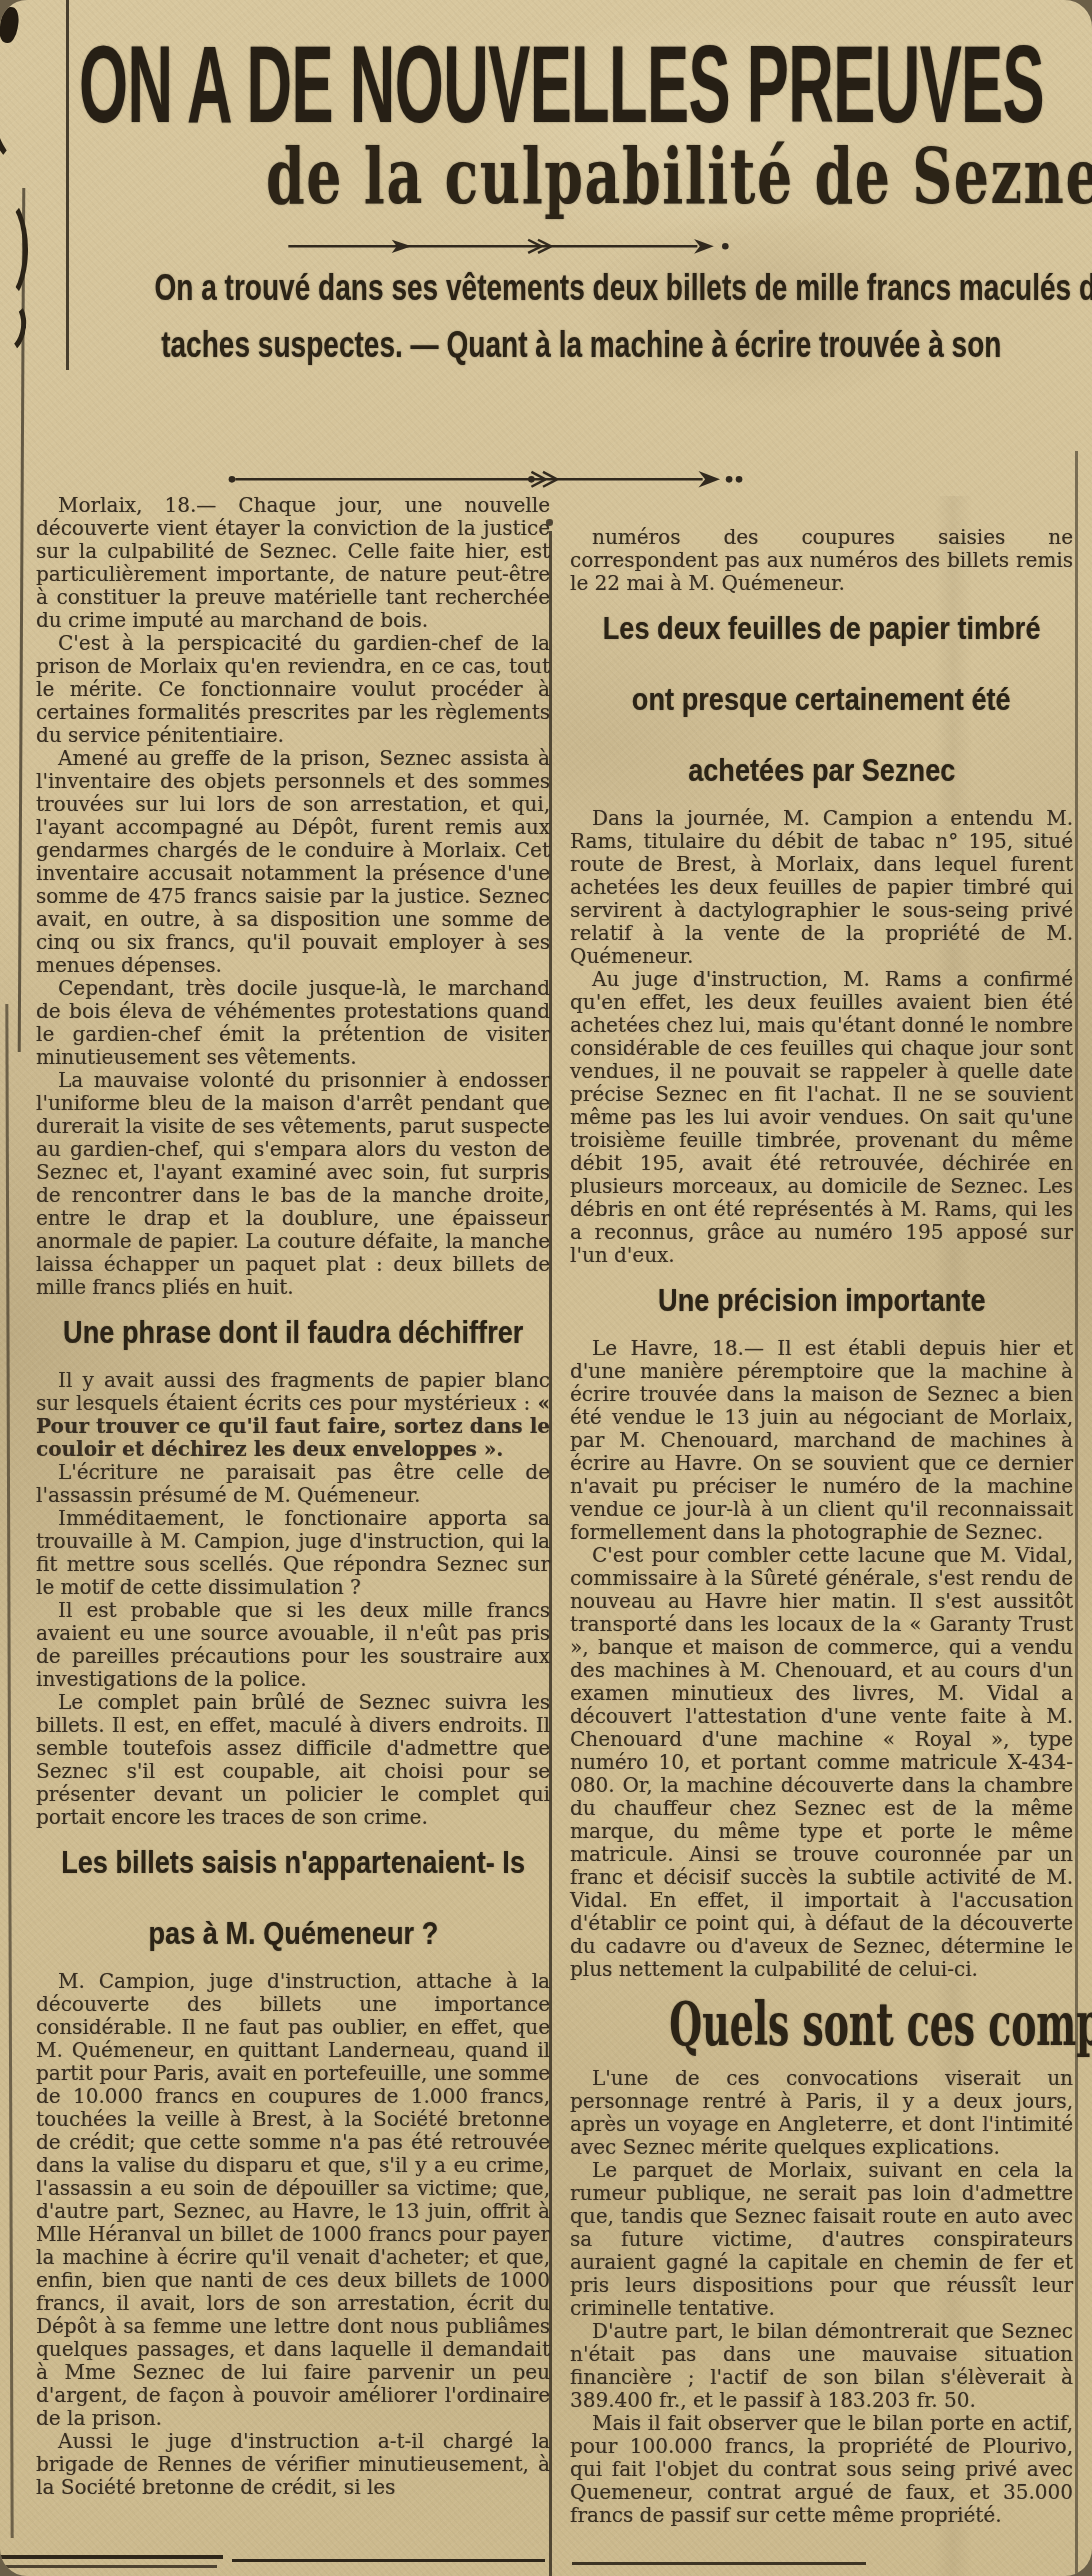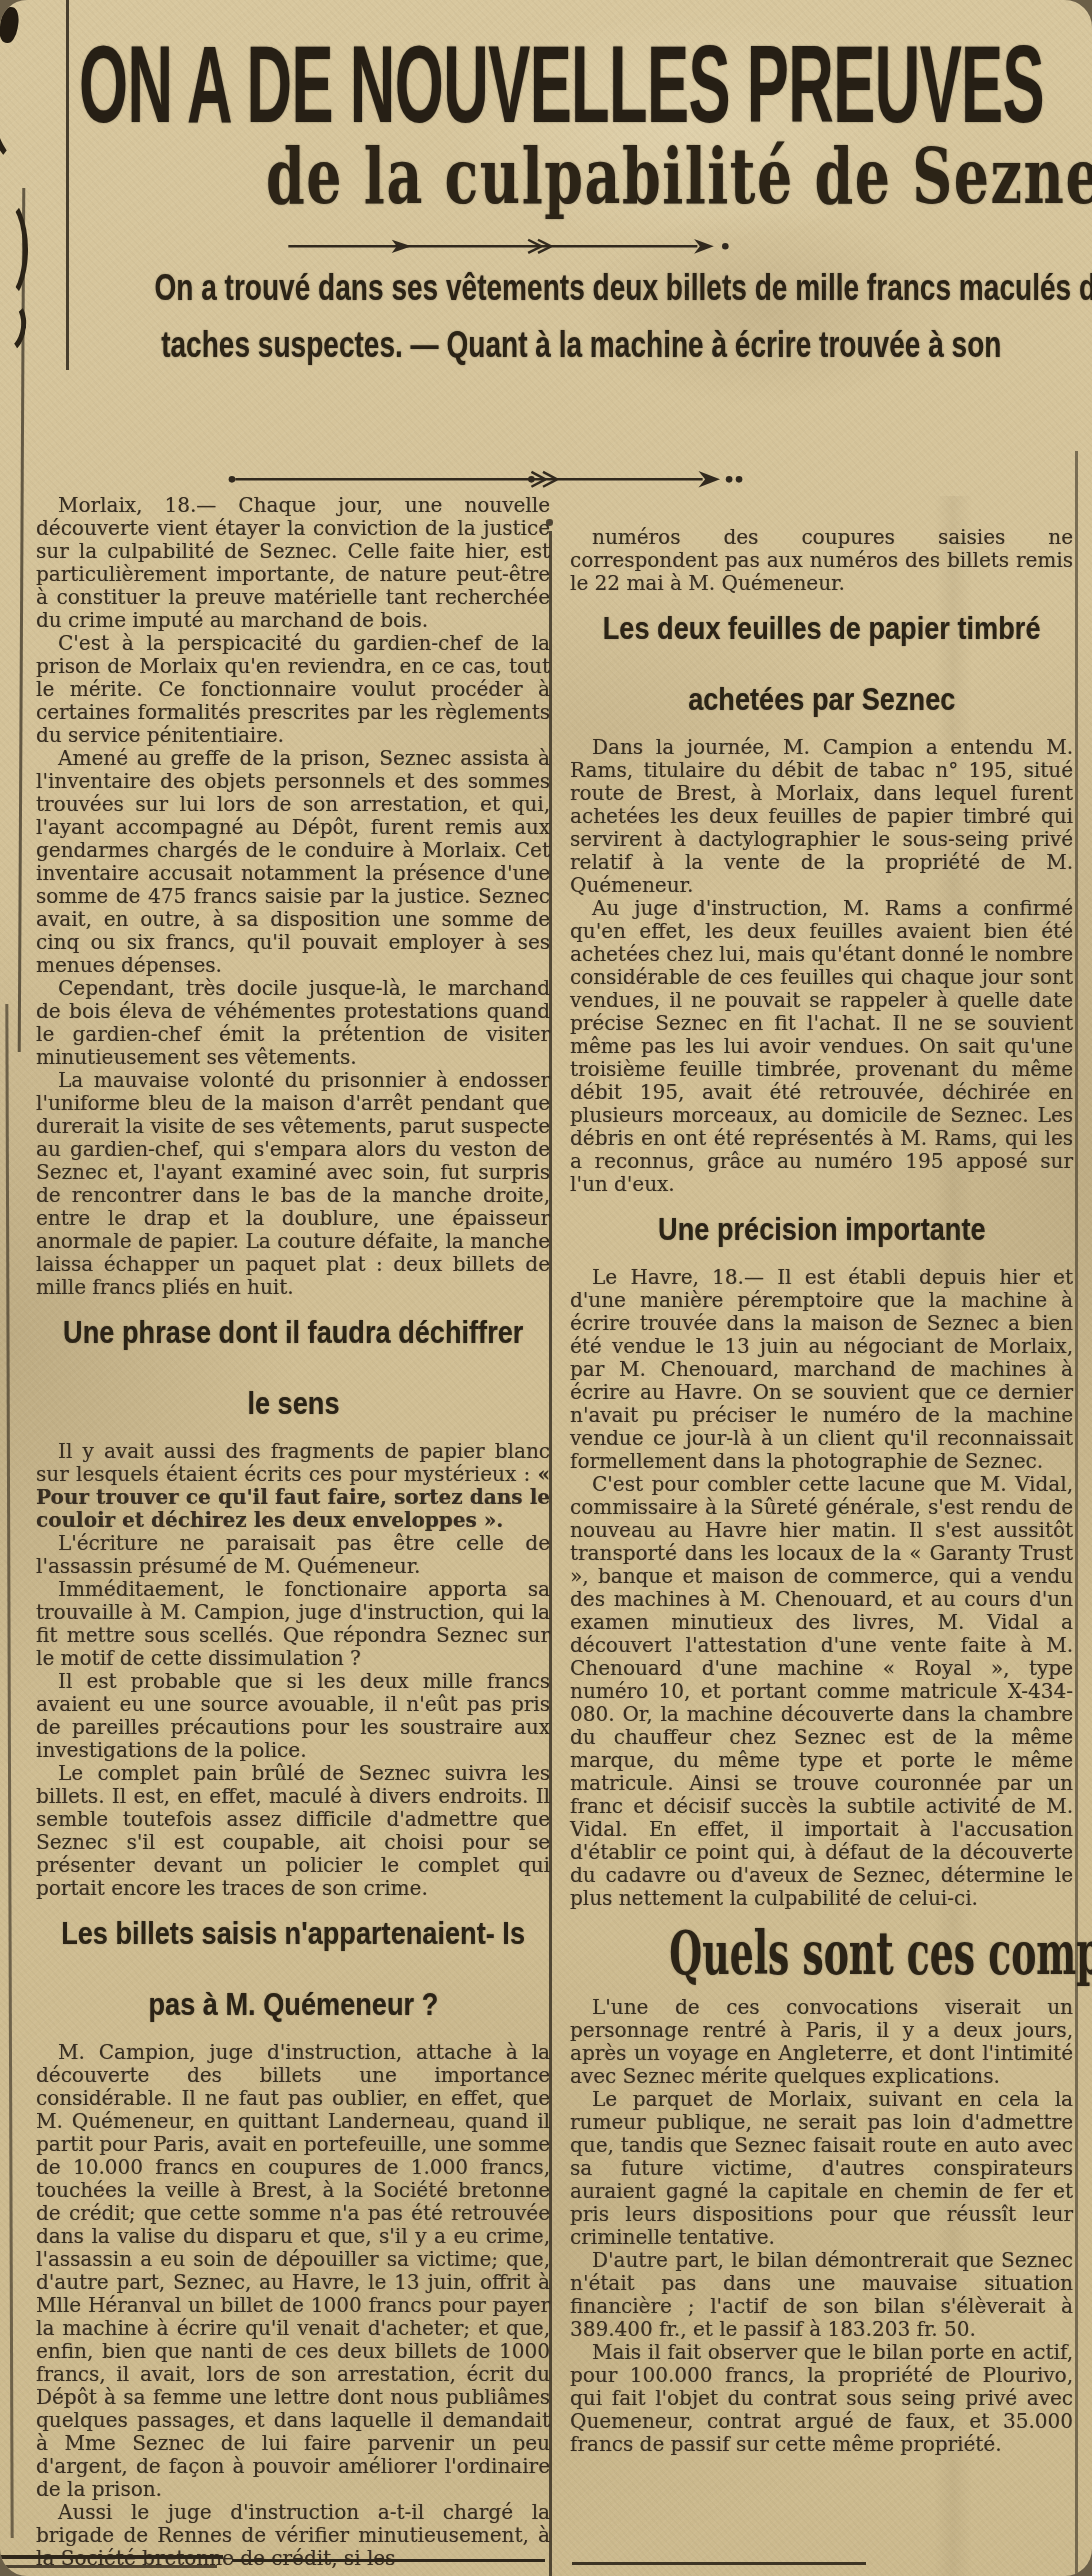--- a/index.html
+++ b/index.html
@@ -141,39 +141,39 @@
   </div>
 
   <section class="col col-left">
     <p>Morlaix, 18.— Chaque jour, une nouvelle découverte vient étayer la conviction de la justice sur la culpabilité de Seznec. Celle faite hier, est particulièrement importante, de nature peut-être à constituer la preuve matérielle tant recherchée du crime imputé au marchand de bois.</p>
     <p>C'est à la perspicacité du gardien-chef de la prison de Morlaix qu'en reviendra, en ce cas, tout le mérite. Ce fonctionnaire voulut procéder à certaines formalités prescrites par les règlements du service pénitentiaire.</p>
     <p>Amené au greffe de la prison, Seznec assista à l'inventaire des objets personnels et des sommes trouvées sur lui lors de son arrestation, et qui, l'ayant accompagné au Dépôt, furent remis aux gendarmes chargés de le conduire à Morlaix. Cet inventaire accusait notamment la présence d'une somme de 475 francs saisie par la justice. Seznec avait, en outre, à sa disposition une somme de cinq ou six francs, qu'il pouvait employer à ses menues dépenses.</p>
     <p>Cependant, très docile jusque-là, le marchand de bois éleva de véhémentes protestations quand le gardien-chef émit la prétention de visiter minutieusement ses vêtements.</p>
     <p>La mauvaise volonté du prisonnier à endosser l'uniforme bleu de la maison d'arrêt pendant que durerait la visite de ses vêtements, parut suspecte au gardien-chef, qui s'empara alors du veston de Seznec et, l'ayant examiné avec soin, fut surpris de rencontrer dans le bas de la manche droite, entre le drap et la doublure, une épaisseur anormale de papier. La couture défaite, la manche laissa échapper un paquet plat : deux billets de mille francs pliés en huit.</p>
     <div class="h2">
       <div class="h2-line"><span class="h2-inner">Une phrase dont il faudra déchiffrer</span></div>
-      <div class="h2-line"><span class="h2-inner">le sens</span></div>
     </div>
     <p><span>Il y avait aussi des fragments de papier blanc sur lesquels étaient écrits ces pour mystérieux : </span><span class="bold">« Pour trouver ce qu'il faut faire, sortez dans le couloir et déchirez les deux enveloppes ».</span></p>
     <p>L'écriture ne paraisait pas être celle de l'assassin présumé de M. Quémeneur.</p>
     <p>Imméditaement, le fonctionaire apporta sa trouvaille à M. Campion, juge d'instruction, qui la fit mettre sous scellés. Que répondra Seznec sur le motif de cette dissimulation ?</p>
     <p>Il est probable que si les deux mille francs avaient eu une source avouable, il n'eût pas pris de pareilles précautions pour les soustraire aux investigations de la police.</p>
     <p>Le complet pain brûlé de Seznec suivra les billets. Il est, en effet, maculé à divers endroits. Il semble toutefois assez difficile d'admettre que Seznec s'il est coupable, ait choisi pour se présenter devant un policier le complet qui portait encore les traces de son crime.</p>
     <div class="h2">
       <div class="h2-line"><span class="h2-inner">Les billets saisis n'appartenaient- Is</span></div>
       <div class="h2-line"><span class="h2-inner">pas à M. Quémeneur ?</span></div>
     </div>
     <p>M. Campion, juge d'instruction, attache à la découverte des billets une importance considérable. Il ne faut pas oublier, en effet, que M. Quémeneur, en quittant Landerneau, quand il partit pour Paris, avait en portefeuille, une somme de 10.000 francs en coupures de 1.000 francs, touchées la veille à Brest, à la Société bretonne de crédit; que cette somme n'a pas été retrouvée dans la valise du disparu et que, s'il y a eu crime, l'assassin a eu soin de dépouiller sa victime; que, d'autre part, Seznec, au Havre, le 13 juin, offrit à Mlle Héranval un billet de 1000 francs pour payer la machine à écrire qu'il venait d'acheter; et que, enfin, bien que nanti de ces deux billets de 1000 francs, il avait, lors de son arrestation, écrit du Dépôt à sa femme une lettre dont nous publiâmes quelques passages, et dans laquelle il demandait à Mme Seznec de lui faire parvenir un peu d'argent, de façon à pouvoir améliorer l'ordinaire de la prison.</p>
     <p>Aussi le juge d'instruction a-t-il chargé la brigade de Rennes de vérifier minutieusement, à la Société bretonne de crédit, si les</p>
   </section>
 
   <section class="col col-right">
     <p>numéros des coupures saisies ne correspondent pas aux numéros des billets remis le 22 mai à M. Quémeneur.</p>
     <div class="h2">
       <div class="h2-line"><span class="h2-inner">Les deux feuilles de papier timbré</span></div>
+      <div class="h2-line"><span class="h2-inner">ont presque certainement été</span></div>
       <div class="h2-line"><span class="h2-inner">achetées par Seznec</span></div>
     </div>
     <p>Dans la journée, M. Campion a entendu M. Rams, titulaire du débit de tabac n° 195, situé route de Brest, à Morlaix, dans lequel furent achetées les deux feuilles de papier timbré qui servirent à dactylographier le sous-seing privé relatif à la vente de la propriété de M. Quémeneur.</p>
     <p>Au juge d'instruction, M. Rams a confirmé qu'en effet, les deux feuilles avaient bien été achetées chez lui, mais qu'étant donné le nombre considérable de ces feuilles qui chaque jour sont vendues, il ne pouvait se rappeler à quelle date précise Seznec en fit l'achat. Il ne se souvient même pas les lui avoir vendues. On sait qu'une troisième feuille timbrée, provenant du même débit 195, avait été retrouvée, déchirée en plusieurs morceaux, au domicile de Seznec. Les débris en ont été représentés à M. Rams, qui les a reconnus, grâce au numéro 195 apposé sur l'un d'eux.</p>
     <div class="h2">
       <div class="h2-line"><span class="h2-inner">Une précision importante</span></div>
     </div>
     <p>Le Havre, 18.— Il est établi depuis hier et d'une manière péremptoire que la machine à écrire trouvée dans la maison de Seznec a bien été vendue le 13 juin au négociant de Morlaix, par M. Chenouard, marchand de machines à écrire au Havre. On se souvient que ce dernier n'avait pu préciser le numéro de la machine vendue ce jour-là à un client qu'il reconnaissait formellement dans la photographie de Seznec.</p>
     <p>C'est pour combler cette lacune que M. Vidal, commissaire à la Sûreté générale, s'est rendu de nouveau au Havre hier matin. Il s'est aussitôt transporté dans les locaux de la « Garanty Trust », banque et maison de commerce, qui a vendu des machines à M. Chenouard, et au cours d'un examen minutieux des livres, M. Vidal a découvert l'attestation d'une vente faite à M. Chenouard d'une machine « Royal », type numéro 10, et portant comme matricule X-434-080. Or, la machine découverte dans la chambre du chauffeur chez Seznec est de la même marque, du même type et porte le même matricule. Ainsi se trouve couronnée par un franc et décisif succès la subtile activité de M. Vidal. En effet, il importait à l'accusation d'établir ce point qui, à défaut de la découverte du cadavre ou d'aveux de Seznec, détermine le plus nettement la culpabilité de celui-ci.</p>
     <div class="headline2">

